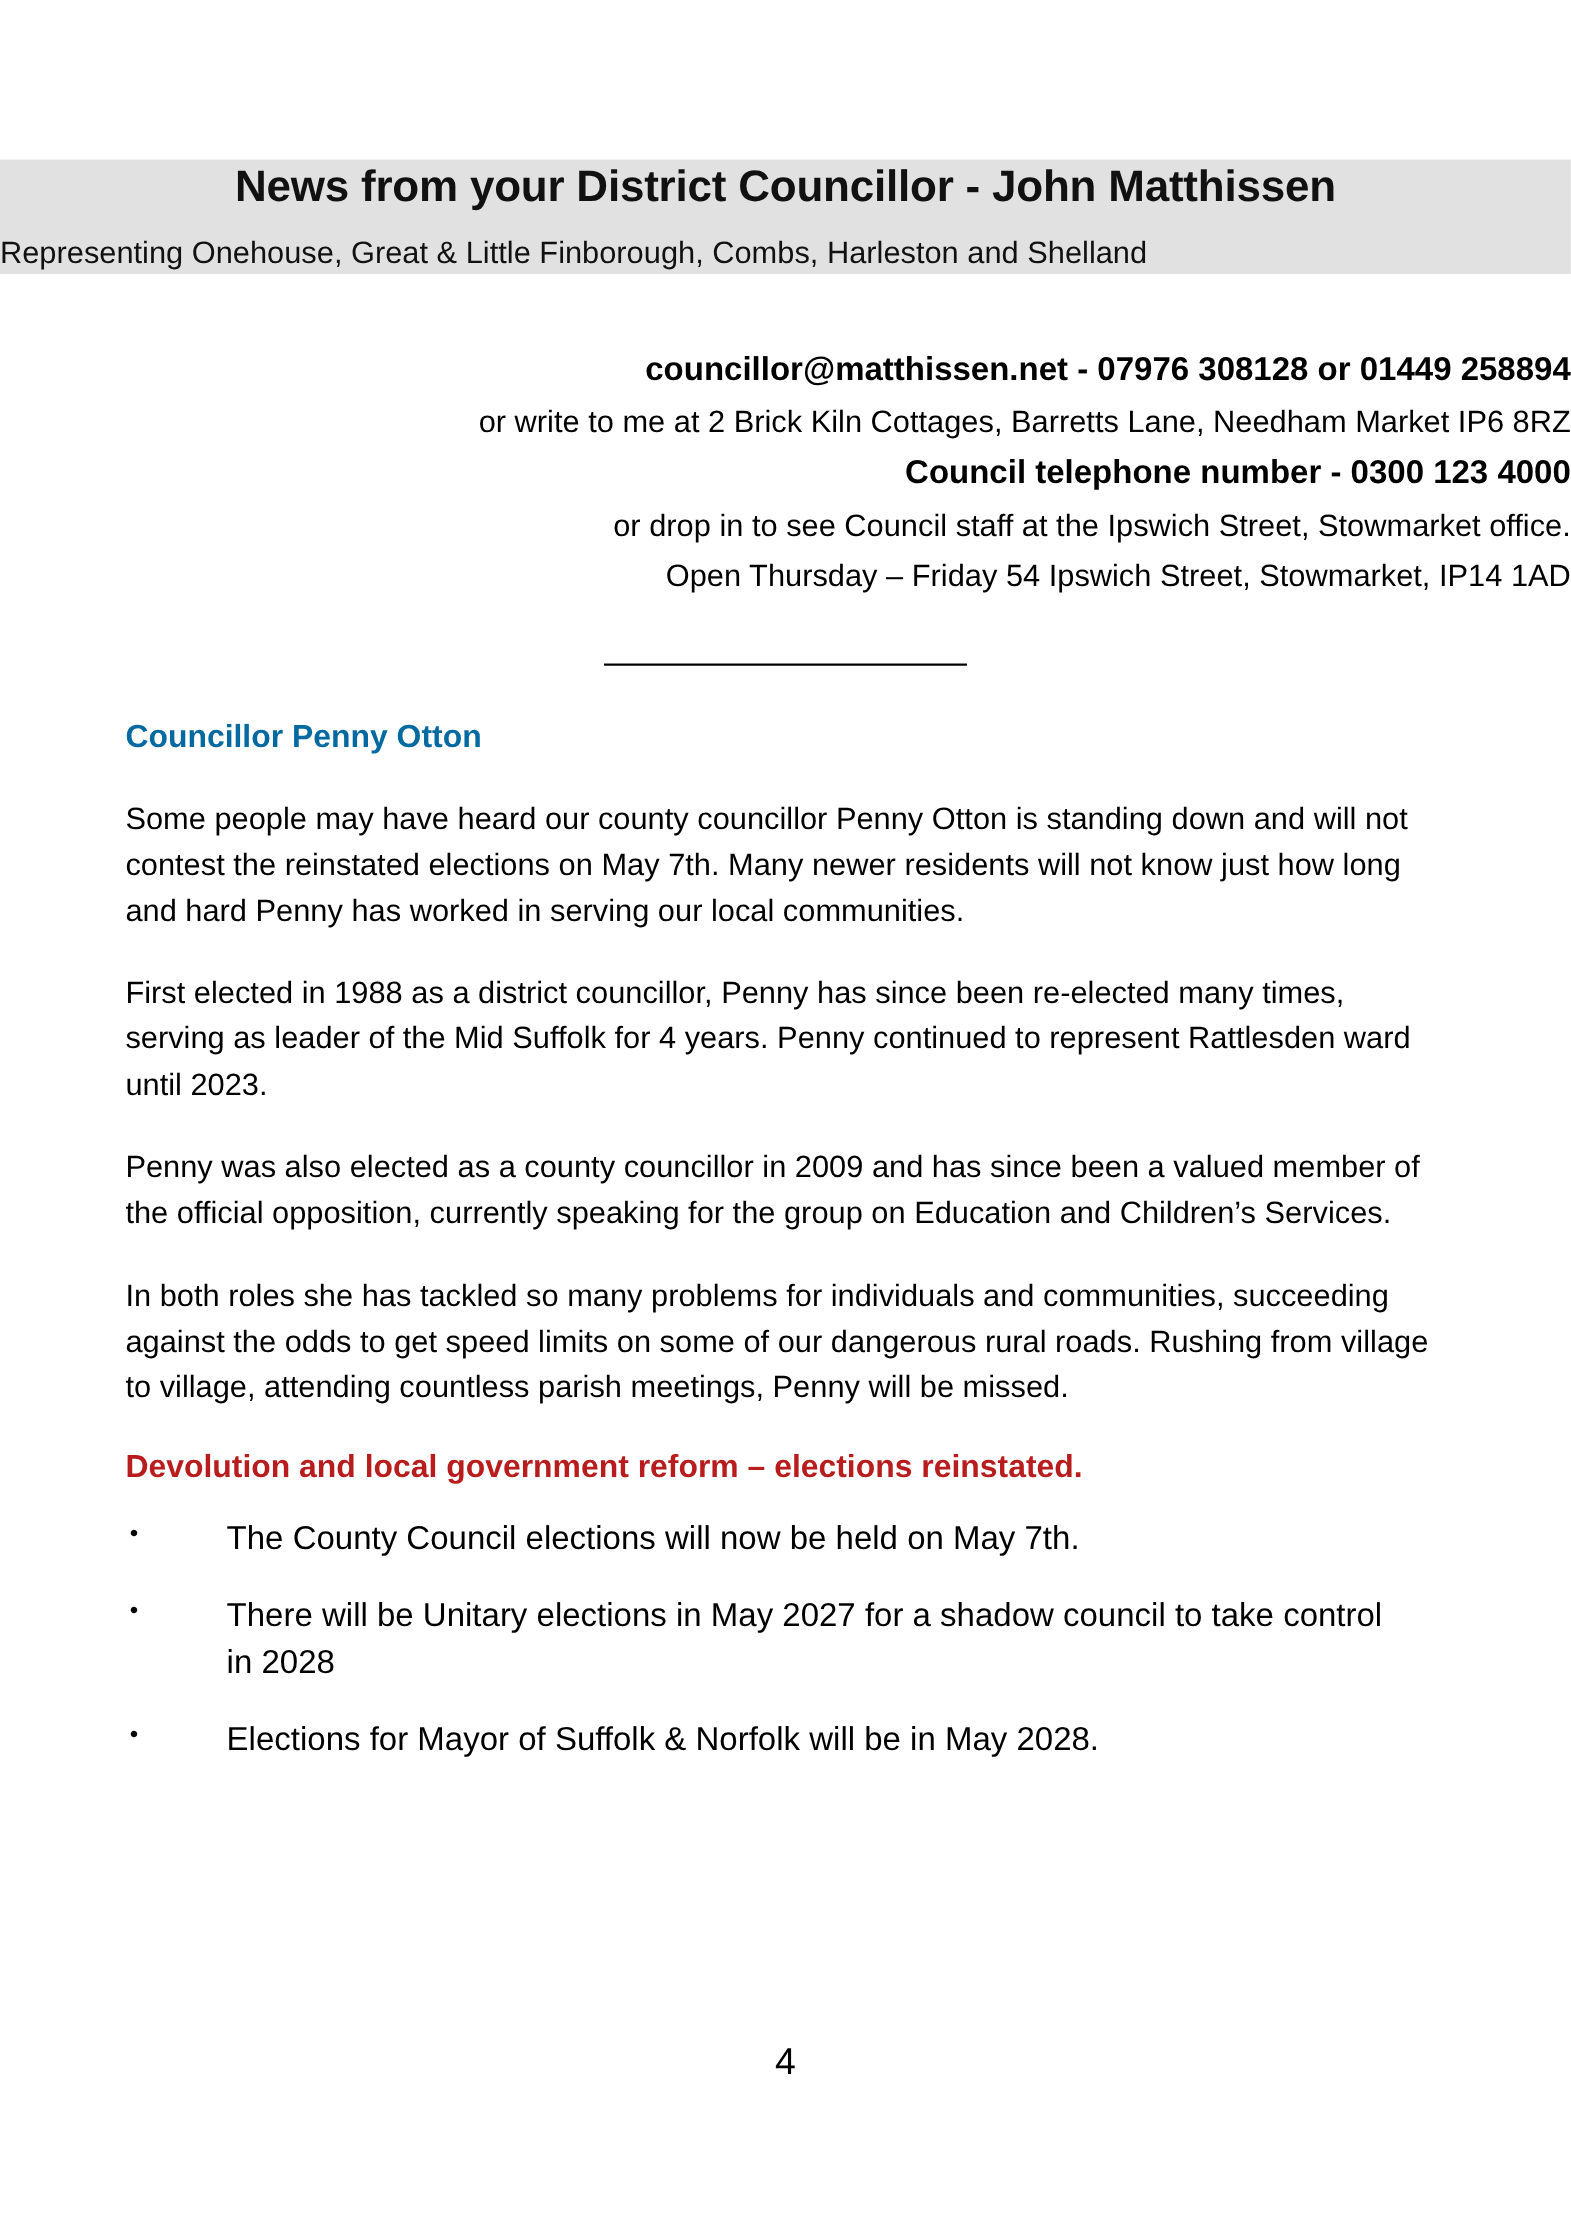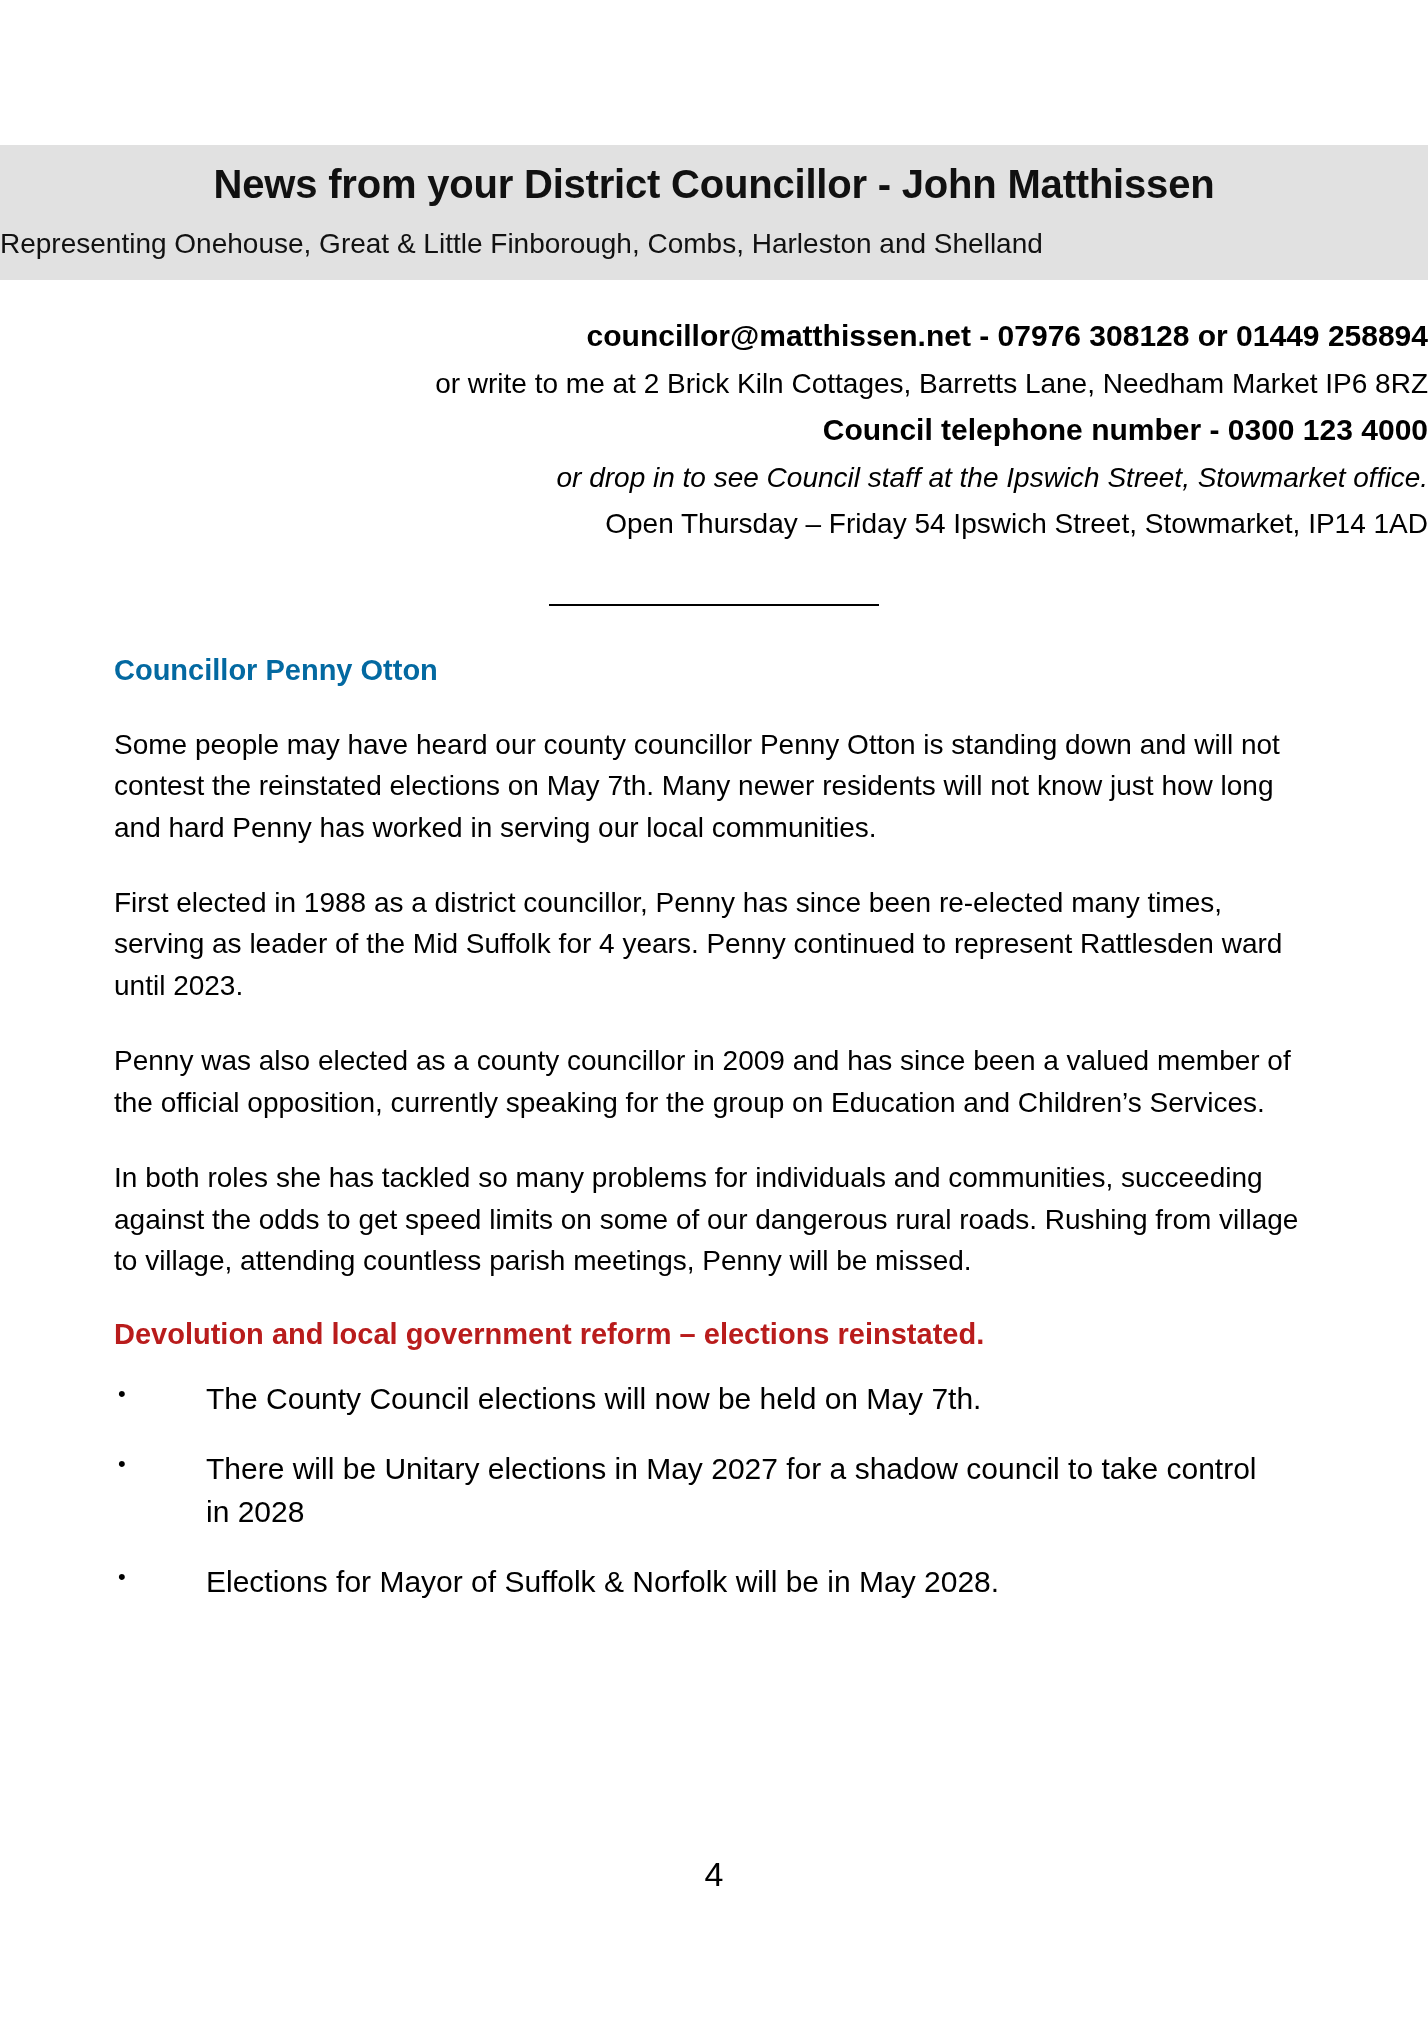--- a/index.html
+++ b/index.html
@@ -22,24 +22,24 @@
     position: relative;
     box-sizing: border-box;
   }
 
   
   .header-band {
     position: absolute;
     top: 145px;
     left: 0;
     width: 1428px;
-    height: 135px;
+    height: 104px;
     background: #e1e1e1;
     box-sizing: border-box;
-    padding-top: 16px;
+    padding-top: 2px;
   }
   .header-title {
     text-align: center;
     font-size: 40px;
     font-weight: bold;
     letter-spacing: -0.2px;
     line-height: 1.15;
     color: #111111;
   }
   .header-subtitle {
@@ -66,21 +66,21 @@
     font-weight: bold;
     font-size: 30px;
   }
   .contact-line.regular {
     font-weight: normal;
     font-size: 28px;
   }
   .contact-email { font-size: 30px; font-weight: bold; }
   .contact-address { margin-top: 6px; }
   .contact-phone { margin-top: 6px; }
-  .contact-dropin { margin-top: 6px; font-style: italic; }
+  .contact-dropin { margin-top: 6px; }
   .contact-open { margin-top: 6px; }
 
   
   .divider {
     position: absolute;
     top: 588px;
     left: 0;
     width: 1428px;
     text-align: center;
     font-size: 30px;

